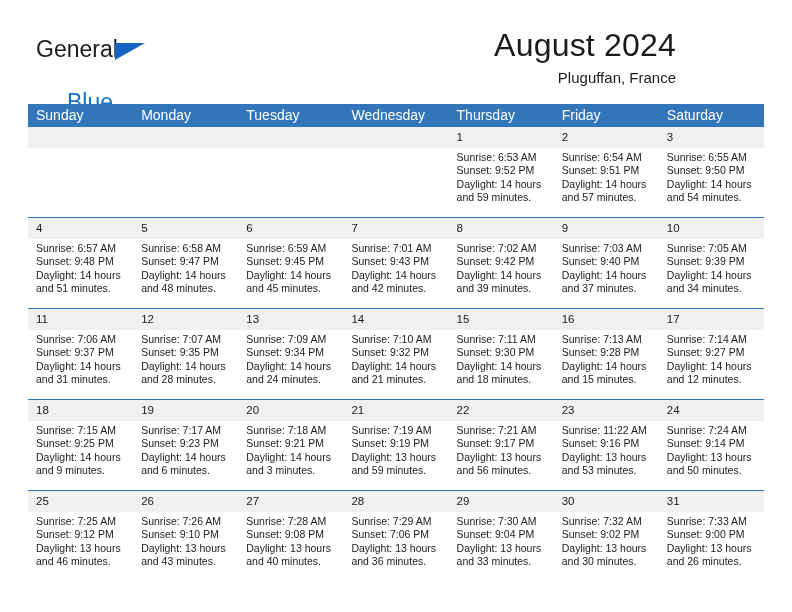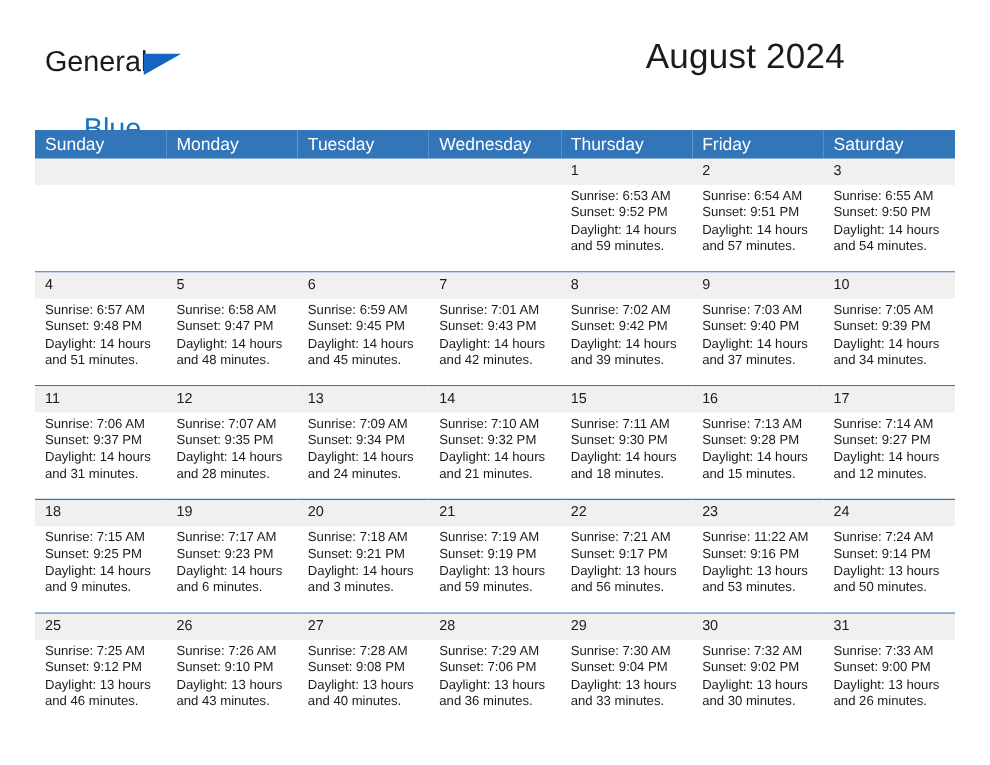--- a/index.html
+++ b/index.html
@@ -72,21 +72,21 @@
   }
 
   .title-block {
     position: absolute;
     right: 36px;
     top: 28px;
     text-align: right;
     width: 420px;
   }
   .cal-title {
-    font-size: 28px;
+    font-size: 32px;
     font-weight: normal;
     color: #1b1b1b;
     line-height: 34px;
     letter-spacing: 0.2px;
   }
   .cal-subtitle {
     margin-top: 6px;
     font-size: 15px;
     color: #1b1b1b;
     line-height: 19px;
@@ -158,20 +158,21 @@
 
     <div class="brand">
       <div class="brand-row1">
         <span class="brand-general">General</span><span class="brand-triangle"></span>
       </div>
       <div class="brand-row2">Blue</div>
     </div>
 
     <div class="title-block">
       <div class="cal-title">August 2024</div>
+      <div class="cal-subtitle">Pluguffan, France</div>
     </div>
 
   </div>
 
   <table class="calendar">
     <thead>
       <tr id="weekday-head">
           <th>Sunday</th>
           <th>Monday</th>
           <th>Tuesday</th>

